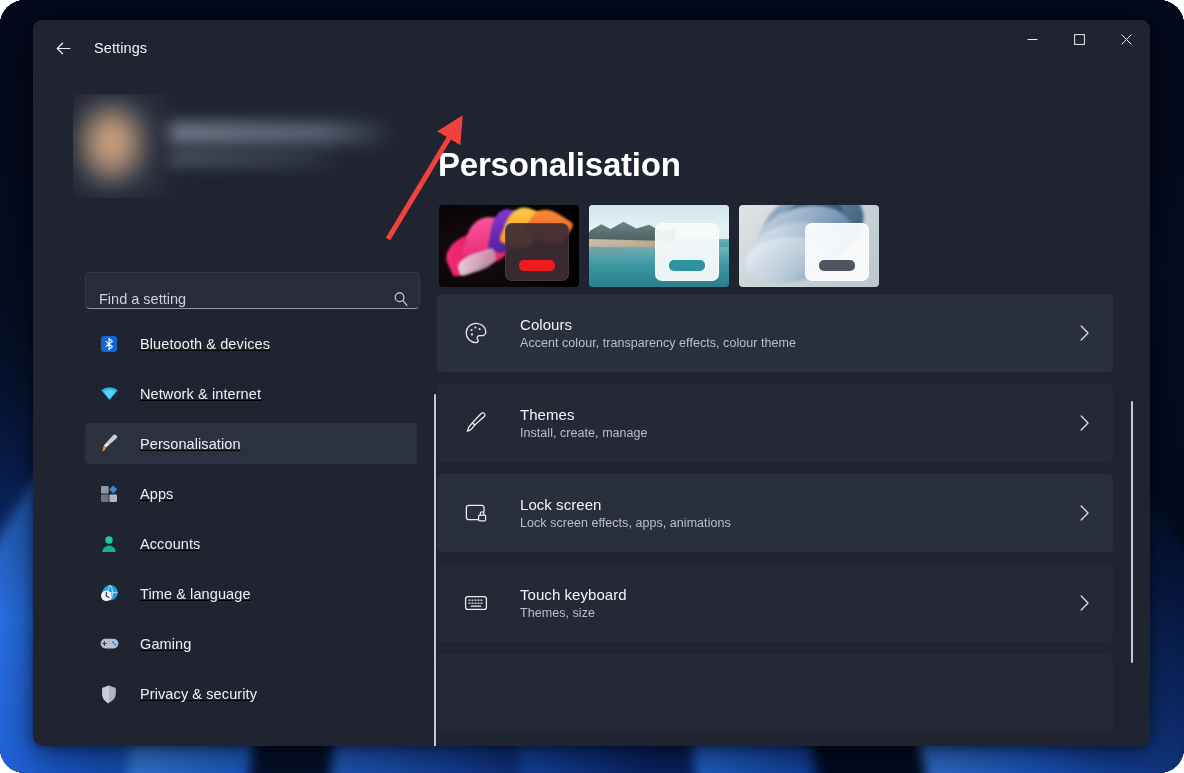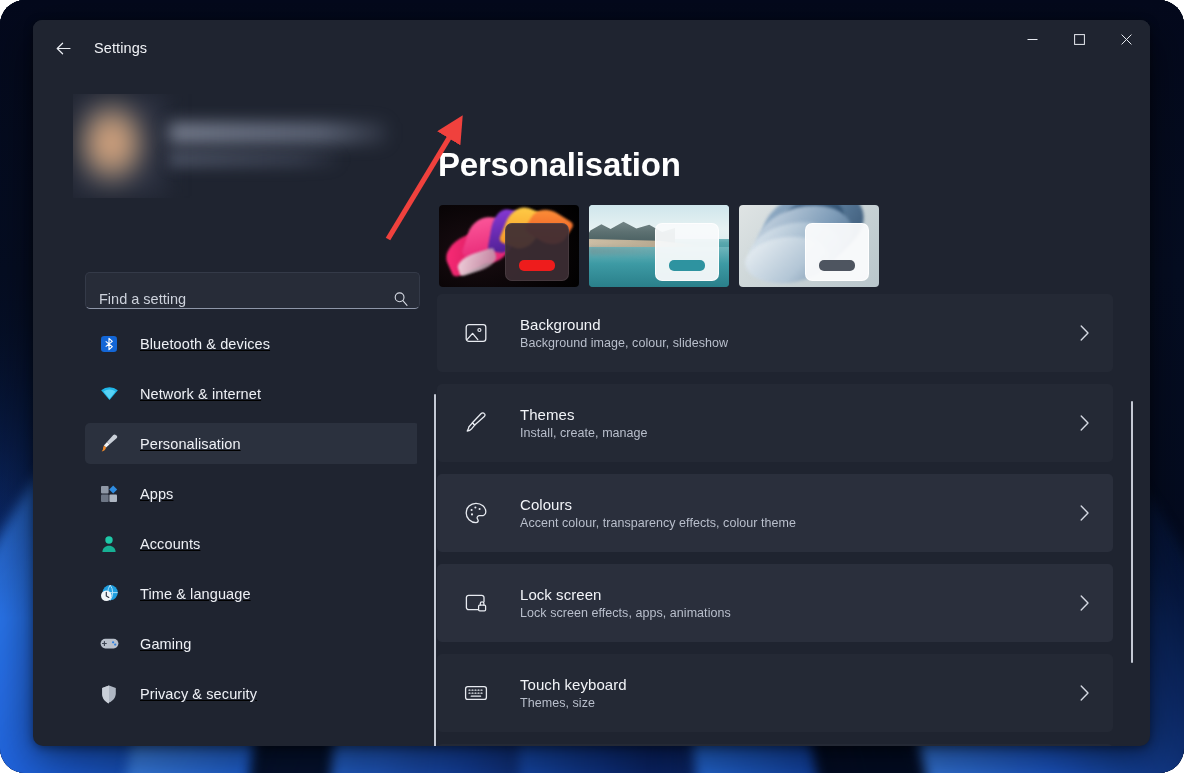--- a/index.html
+++ b/index.html
@@ -570,56 +570,20 @@
               <div class="rb b4"></div>
             <div class="mini-win">
               <div class="mini-pill" style="background:#4e5560"></div>
             </div>
           </div>
 
         </div>
 
         <div class="list">
 
-          <div class="list-row">
-            <span class="row-ico">
-              <svg width="26" height="26" viewBox="0 0 26 26" fill="none">
-                <rect x="3.2" y="4.6" width="19.6" height="16.8" rx="2.6" stroke="currentColor" stroke-width="1.3"></rect>
-                <circle cx="16.4" cy="10" r="1.5" stroke="currentColor" stroke-width="1.2"></circle>
-                <path d="M4.2 19.4l5.4-6 5.2 6.2" stroke="currentColor" stroke-width="1.3" stroke-linecap="round" stroke-linejoin="round"></path>
-              </svg>
-            </span>
-            <span class="row-text">
-              <div class="row-title">Background</div>
-              <div class="row-sub">Background image, colour, slideshow</div>
-            </span>
-            <span class="row-chev">
-              <svg width="13" height="18" viewBox="0 0 13 18" fill="none">
-                <path d="M3.2 2L10 9l-6.8 7" stroke="currentColor" stroke-width="1.4" stroke-linecap="round" stroke-linejoin="round"></path>
-              </svg>
-            </span>
-          </div>
-
-          <div class="list-row">
-            <span class="row-ico">
-              <svg width="26" height="26" viewBox="0 0 26 26" fill="none">
-                <path d="M21.4 3.6c.9.9.8 2.1-.1 2.9l-9.6 8.6-2.3-2.3 8.8-9.3c.8-.8 2.3-.9 3.2.1z" stroke="currentColor" stroke-width="1.3" stroke-linejoin="round"></path>
-                <path d="M9.4 12.8l2.3 2.3-3.1 3.7c-1 1.2-2.6 2-4.4 2.2.9-1.4 1.6-2.6 1.6-4z" stroke="currentColor" stroke-width="1.3" stroke-linejoin="round"></path>
-              </svg>
-            </span>
-            <span class="row-text">
-              <div class="row-title">Themes</div>
-              <div class="row-sub">Install, create, manage</div>
-            </span>
-            <span class="row-chev">
-              <svg width="13" height="18" viewBox="0 0 13 18" fill="none">
-                <path d="M3.2 2L10 9l-6.8 7" stroke="currentColor" stroke-width="1.4" stroke-linecap="round" stroke-linejoin="round"></path>
-              </svg>
-            </span>
-          </div>
 
           <div class="list-row hover">
             <span class="row-ico">
               <svg width="26" height="26" viewBox="0 0 26 26" fill="none">
                 <path d="M13 3.3c5.4 0 9.8 3.9 9.8 8.4 0 2.6-2.2 4-4.4 4h-2.1c-1.3 0-2.2 1-2.2 2.1 0 .6.3 1 .6 1.5.3.4.5.8.5 1.3 0 1.1-.9 2-2.2 2-5.4 0-9.8-4.3-9.8-9.7S7.6 3.3 13 3.3z" stroke="currentColor" stroke-width="1.3" stroke-linejoin="round"></path>
                 <circle cx="8.6" cy="10" r="1.05" fill="currentColor"></circle>
                 <circle cx="12.4" cy="7.5" r="1.05" fill="currentColor"></circle>
                 <circle cx="16.6" cy="9" r="1.05" fill="currentColor"></circle>
                 <circle cx="9" cy="14.4" r="1.05" fill="currentColor"></circle>
               </svg>
@@ -628,20 +592,38 @@
               <div class="row-title">Colours</div>
               <div class="row-sub">Accent colour, transparency effects, colour theme</div>
             </span>
             <span class="row-chev">
               <svg width="13" height="18" viewBox="0 0 13 18" fill="none">
                 <path d="M3.2 2L10 9l-6.8 7" stroke="currentColor" stroke-width="1.4" stroke-linecap="round" stroke-linejoin="round"></path>
               </svg>
             </span>
           </div>
 
+          <div class="list-row">
+            <span class="row-ico">
+              <svg width="26" height="26" viewBox="0 0 26 26" fill="none">
+                <path d="M21.4 3.6c.9.9.8 2.1-.1 2.9l-9.6 8.6-2.3-2.3 8.8-9.3c.8-.8 2.3-.9 3.2.1z" stroke="currentColor" stroke-width="1.3" stroke-linejoin="round"></path>
+                <path d="M9.4 12.8l2.3 2.3-3.1 3.7c-1 1.2-2.6 2-4.4 2.2.9-1.4 1.6-2.6 1.6-4z" stroke="currentColor" stroke-width="1.3" stroke-linejoin="round"></path>
+              </svg>
+            </span>
+            <span class="row-text">
+              <div class="row-title">Themes</div>
+              <div class="row-sub">Install, create, manage</div>
+            </span>
+            <span class="row-chev">
+              <svg width="13" height="18" viewBox="0 0 13 18" fill="none">
+                <path d="M3.2 2L10 9l-6.8 7" stroke="currentColor" stroke-width="1.4" stroke-linecap="round" stroke-linejoin="round"></path>
+              </svg>
+            </span>
+          </div>
+
           <div class="list-row hover">
             <span class="row-ico">
               <svg width="26" height="26" viewBox="0 0 26 26" fill="none">
                 <path d="M15.4 19.6H5.6a2.2 2.2 0 01-2.2-2.2V7.6a2.2 2.2 0 012.2-2.2h13.2a2.2 2.2 0 012.2 2.2v4.2" stroke="currentColor" stroke-width="1.3" stroke-linecap="round" stroke-linejoin="round"></path>
                 <rect x="15.6" y="15.1" width="7" height="5.8" rx="1.1" stroke="currentColor" stroke-width="1.25"></rect>
                 <path d="M17.3 15.1v-1.5a1.8 1.8 0 013.6 0v1.5" stroke="currentColor" stroke-width="1.25" stroke-linecap="round"></path>
               </svg>
             </span>
             <span class="row-text">
               <div class="row-title">Lock screen</div>

